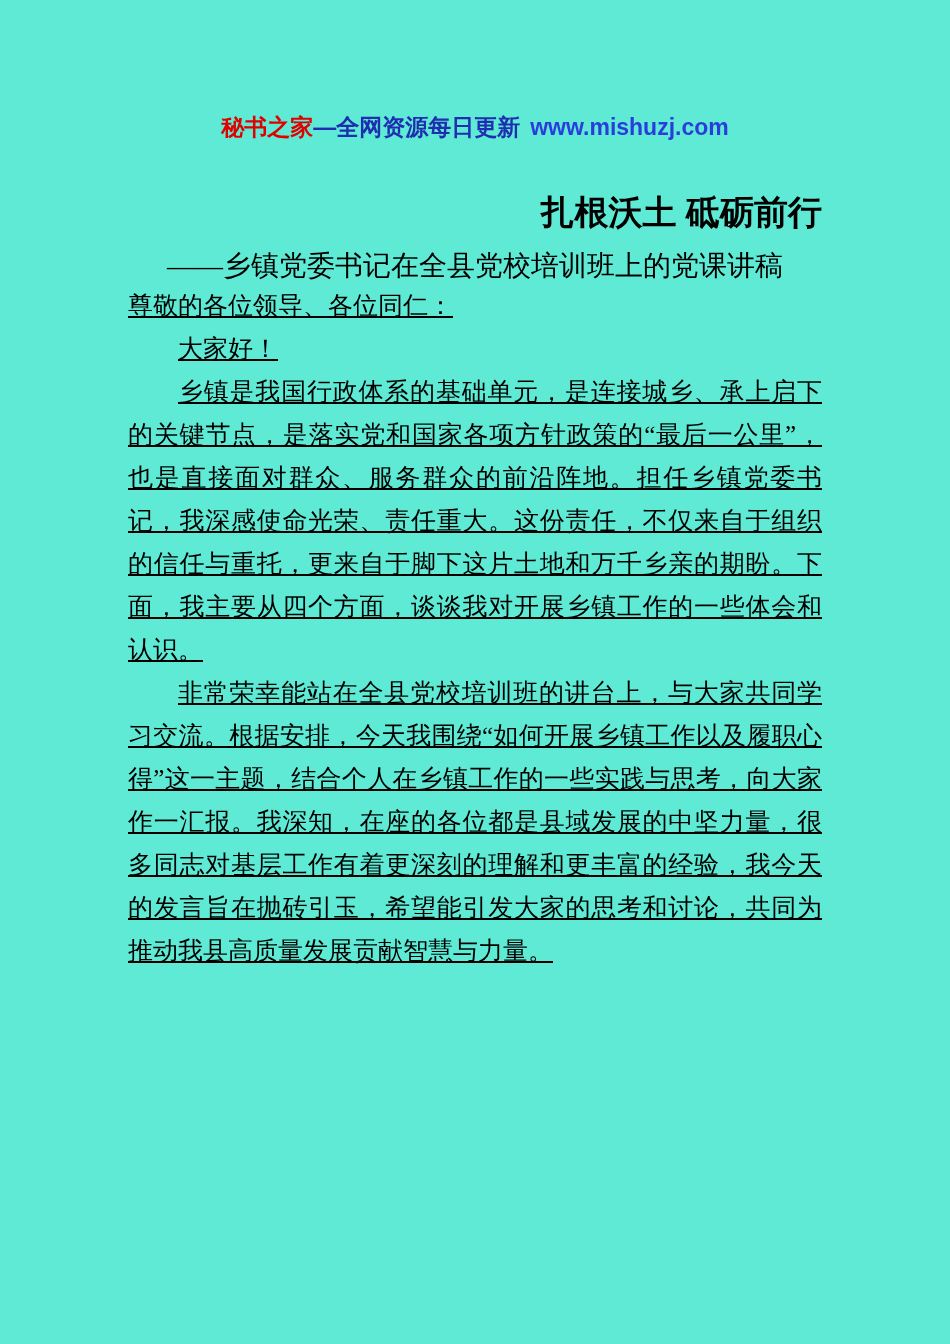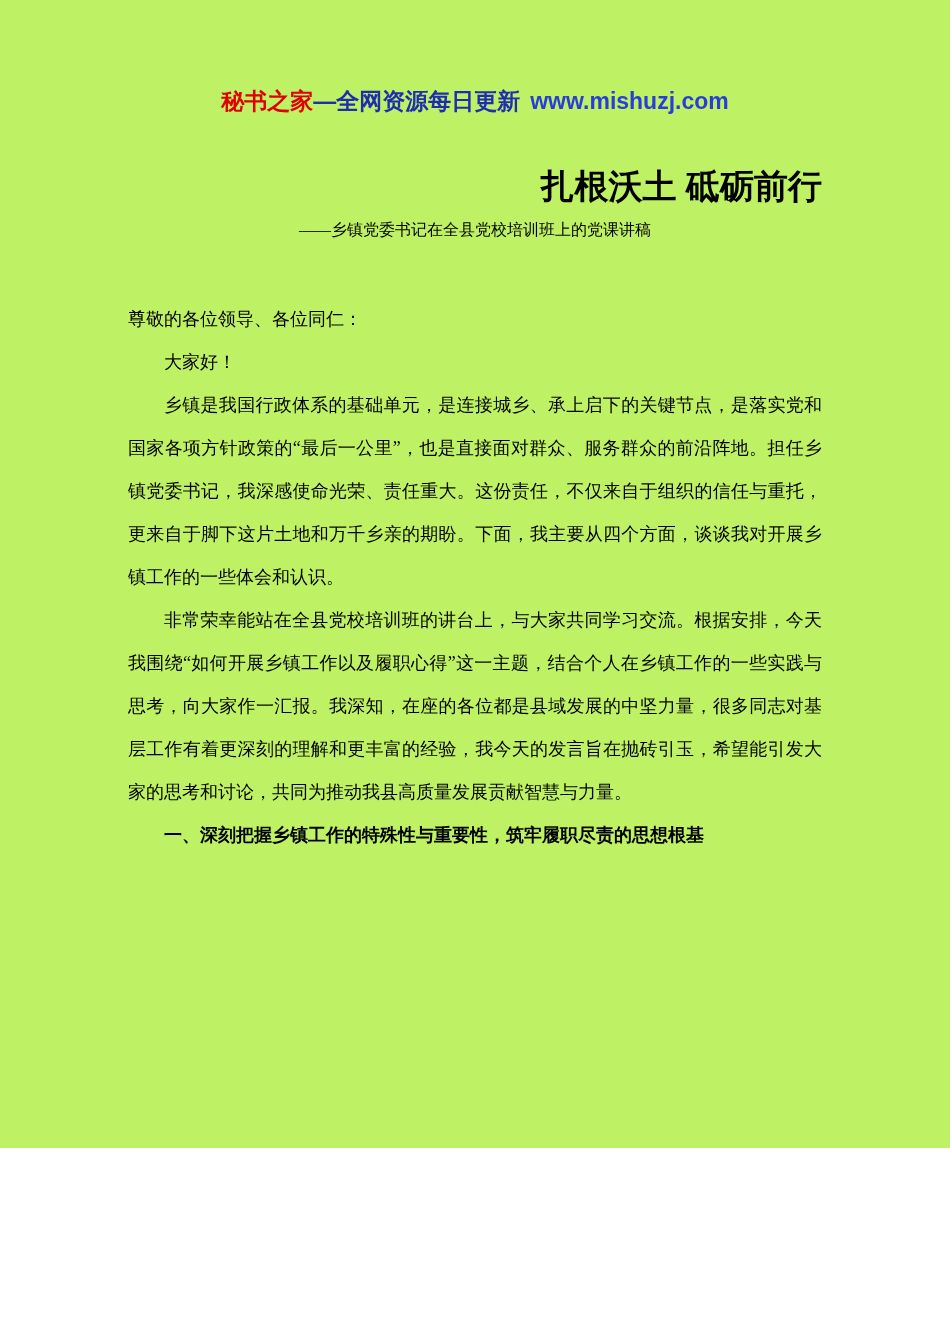--- a/index.html
+++ b/index.html
@@ -3,25 +3,25 @@
 <meta charset="utf-8">
 <style>
   html, body {
     margin: 0;
     padding: 0;
     background: #ffffff;
   }
   .page {
     position: relative;
     width: 950px;
-    height: 1148px;
+    height: 1344px;
     margin: 0 auto;
-    background: #bef264;
+    background: #5eead4;
     box-sizing: border-box;
-    padding: 86px 128px 0 128px;
+    padding: 112px 128px 0 128px;
     font-family: "Liberation Serif", serif;
     color: #000000;
     overflow: hidden;
   }
   .site-header {
     text-align: center;
     font-family: "Liberation Sans", sans-serif;
     font-size: 23px;
     line-height: 30px;
     font-weight: bold;
@@ -39,29 +39,30 @@
   .doc-title {
     margin: 0;
     text-align: right;
     font-family: "Liberation Sans", sans-serif;
     font-size: 34px;
     line-height: 52px;
     font-weight: bold;
     color: #000000;
   }
   .doc-subtitle {
+    margin-top: 10px;
     text-align: center;
-    font-size: 16px;
+    font-size: 28px;
     line-height: 36px;
     color: #000000;
   }
   .doc-body {
-    margin-top: 50px;
-    font-size: 18px;
+    font-size: 25px;
     line-height: 43px;
+    text-decoration: underline;
   }
   .doc-body p {
     margin: 0;
     text-align: justify;
     text-justify: inter-ideograph;
   }
   .doc-body p.indent { text-indent: 2em; }
   .doc-body p.bold { font-weight: bold; }
 </style>
 </head>
@@ -76,16 +77,15 @@
   <div class="title-block">
     <h1 class="doc-title">扎根沃土 砥砺前行</h1>
     <div class="doc-subtitle">——乡镇党委书记在全县党校培训班上的党课讲稿</div>
   </div>
 
   <div class="doc-body">
     <p>尊敬的各位领导、各位同仁：</p>
     <p class="indent">大家好！</p>
     <p class="indent">乡镇是我国行政体系的基础单元，是连接城乡、承上启下的关键节点，是落实党和国家各项方针政策的“最后一公里”，也是直接面对群众、服务群众的前沿阵地。担任乡镇党委书记，我深感使命光荣、责任重大。这份责任，不仅来自于组织的信任与重托，更来自于脚下这片土地和万千乡亲的期盼。下面，我主要从四个方面，谈谈我对开展乡镇工作的一些体会和认识。</p>
     <p class="indent">非常荣幸能站在全县党校培训班的讲台上，与大家共同学习交流。根据安排，今天我围绕“如何开展乡镇工作以及履职心得”这一主题，结合个人在乡镇工作的一些实践与思考，向大家作一汇报。我深知，在座的各位都是县域发展的中坚力量，很多同志对基层工作有着更深刻的理解和更丰富的经验，我今天的发言旨在抛砖引玉，希望能引发大家的思考和讨论，共同为推动我县高质量发展贡献智慧与力量。</p>
-    <p class="indent bold">一、深刻把握乡镇工作的特殊性与重要性，筑牢履职尽责的思想根基</p>
   </div>
 
 </div>
 
 </body></html>

